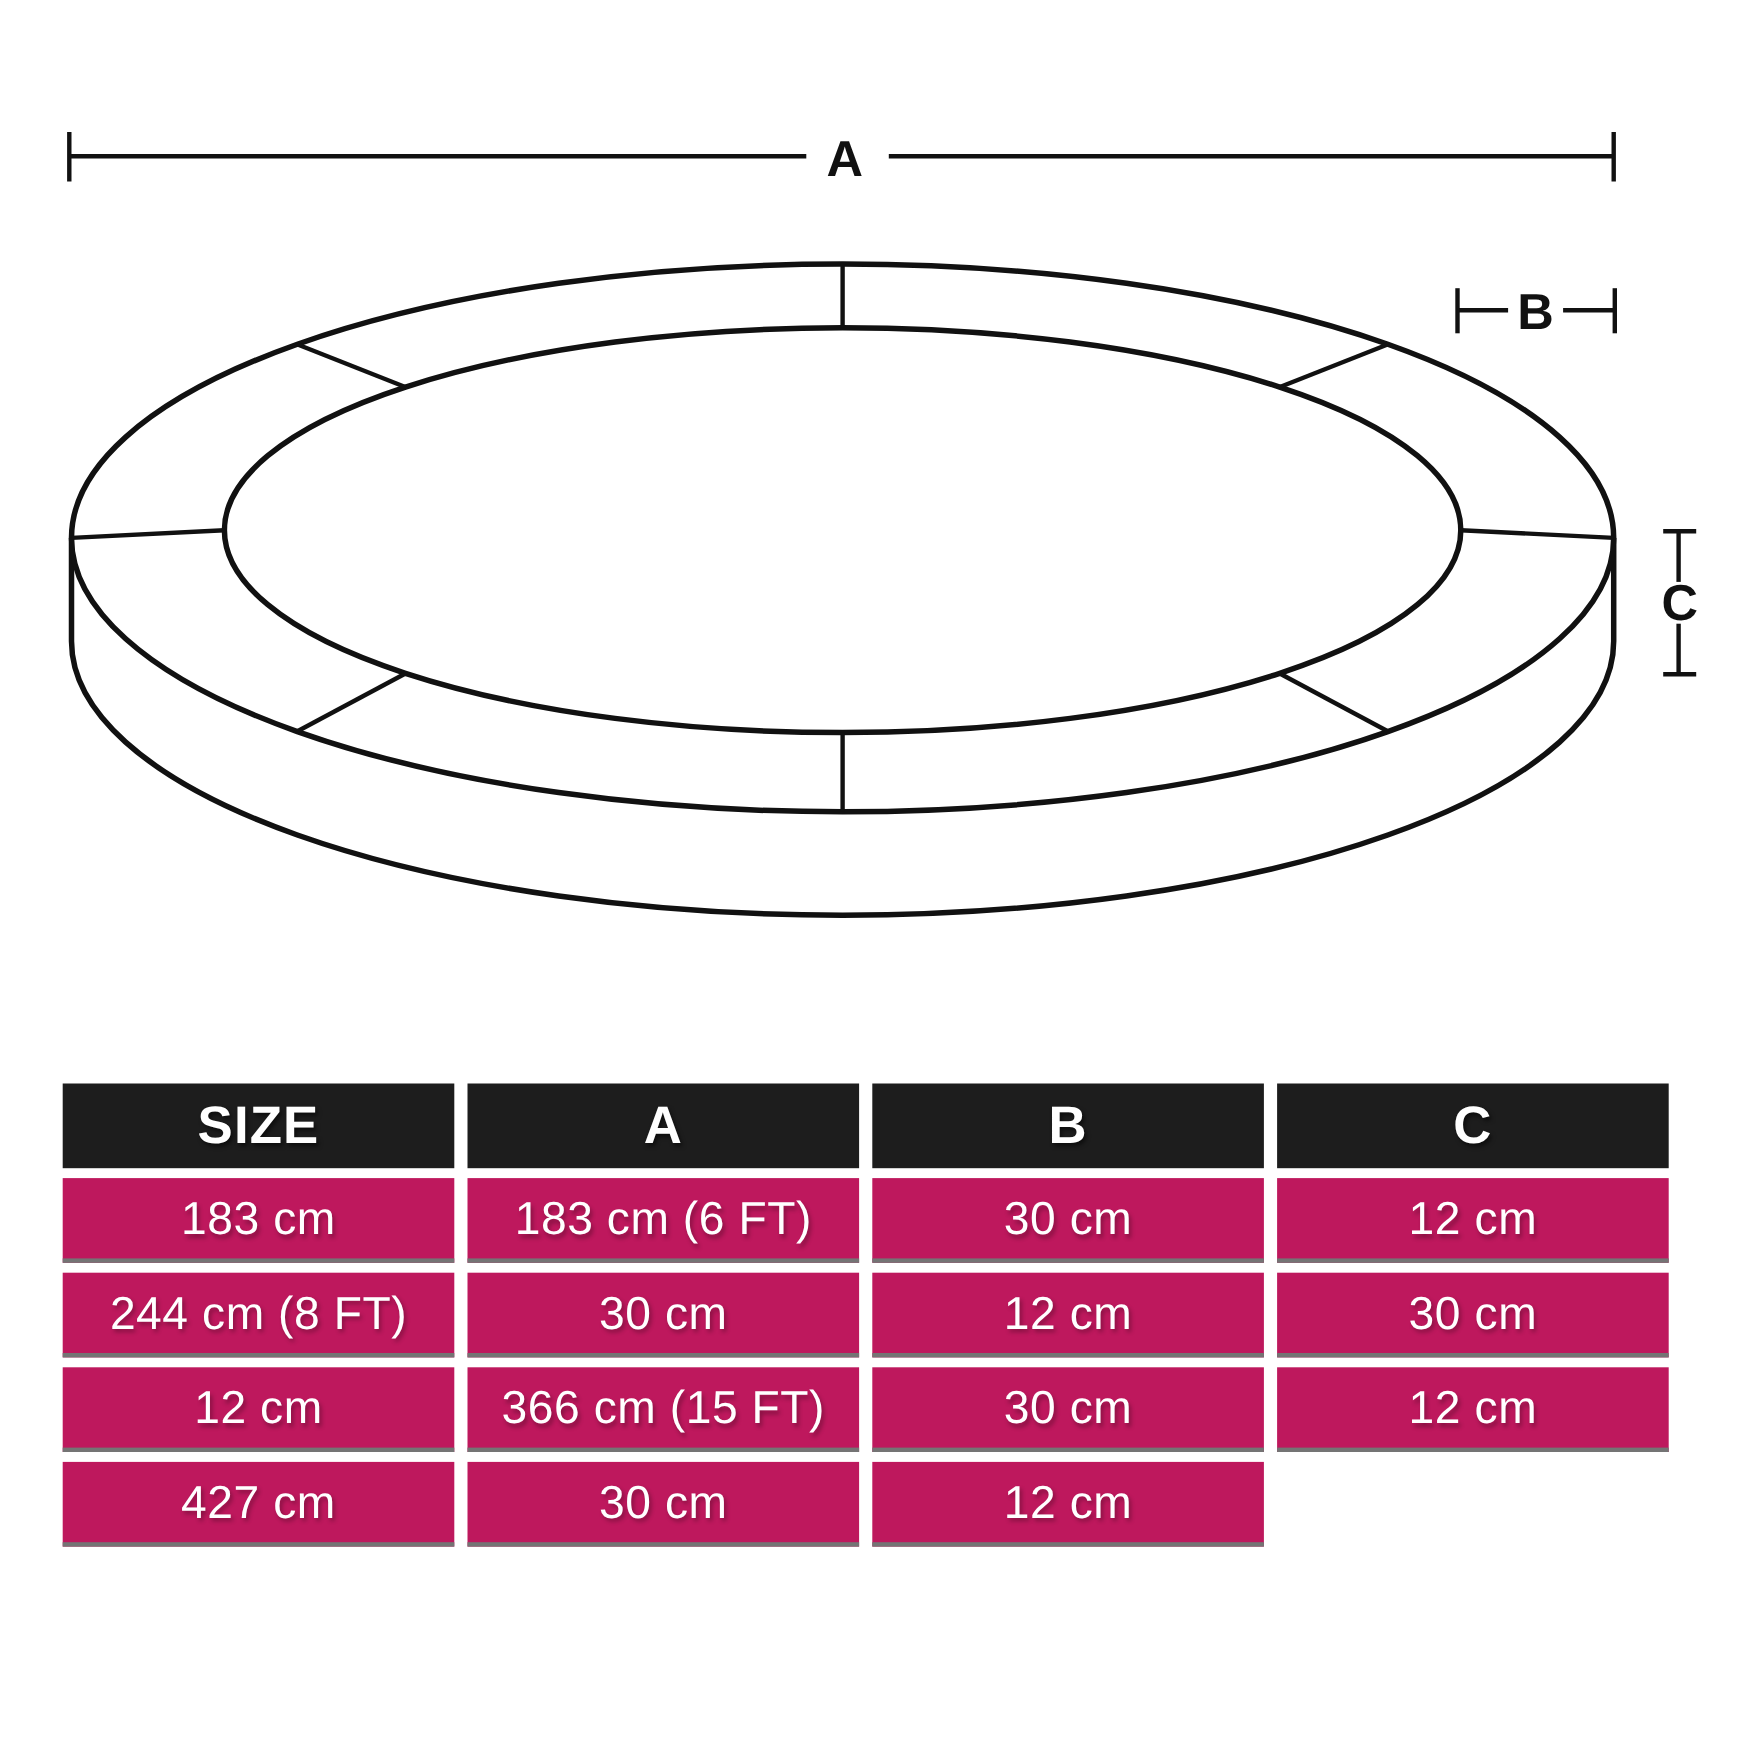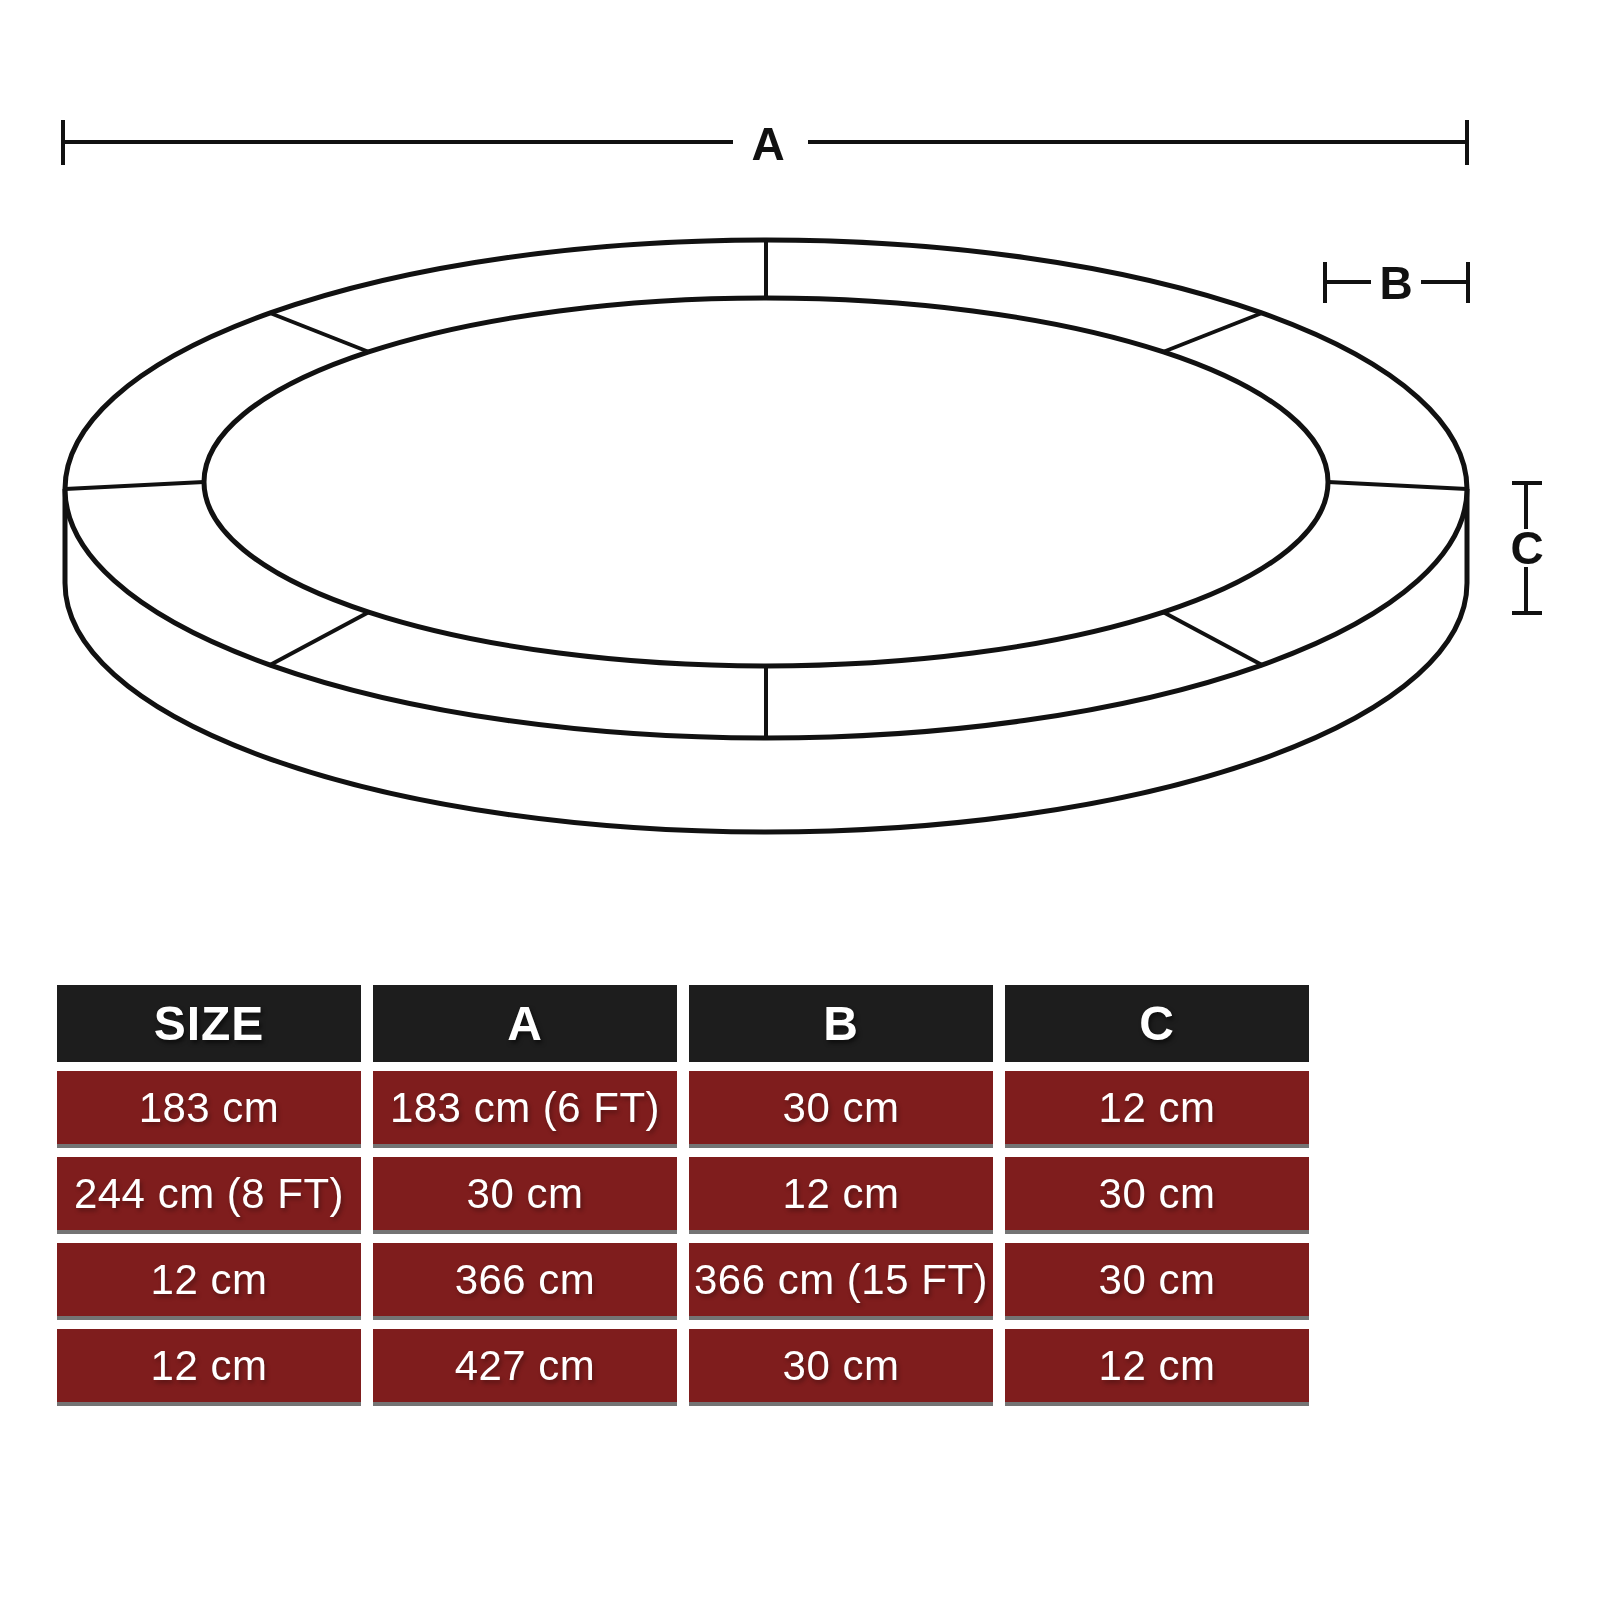--- a/index.html
+++ b/index.html
@@ -23,41 +23,41 @@
     font-family: "Liberation Sans", sans-serif;
     font-weight: bold;
     font-size: 46px;
     fill: #111111;
     text-anchor: middle;
   }
   .size-table {
     position: absolute;
     left: 57px;
     top: 985px;
-    width: 1252px;
+    width: 1460px;
     display: grid;
     grid-template-columns: repeat(4, 1fr);
     column-gap: 12px;
     row-gap: 9px;
   }
   .th {
     height: 77px;
     background: #1d1d1d;
     color: #ffffff;
     display: flex;
     align-items: center;
     justify-content: center;
     font-size: 48px;
     font-weight: 700;
     letter-spacing: 1px;
     text-shadow: 2px 3px 4px rgba(0,0,0,0.55);
   }
   .td {
     height: 73px;
-    background: #7f1d1d;
+    background: #be185d;
     border-bottom: 4px solid #747474;
     box-sizing: content-box;
     color: #ffffff;
     display: flex;
     align-items: center;
     justify-content: center;
     font-size: 42px;
     font-weight: 400;
     letter-spacing: 0.5px;
     text-shadow: 2px 3px 4px rgba(0,0,0,0.30);
@@ -124,21 +124,20 @@
     <div class="td">30 cm</div>
     <div class="td">12 cm</div>
 
     <div class="td">244 cm (8 FT)</div>
     <div class="td">30 cm</div>
     <div class="td">12 cm</div>
 
     <div class="td">30 cm</div>
     <div class="td">12 cm</div>
 
-    <div class="td">366 cm</div>
     <div class="td">366 cm (15 FT)</div>
     <div class="td">30 cm</div>
     <div class="td">12 cm</div>
 
     <div class="td">427 cm</div>
     <div class="td">30 cm</div>
     <div class="td">12 cm</div>
   </div>
 
 </div>

